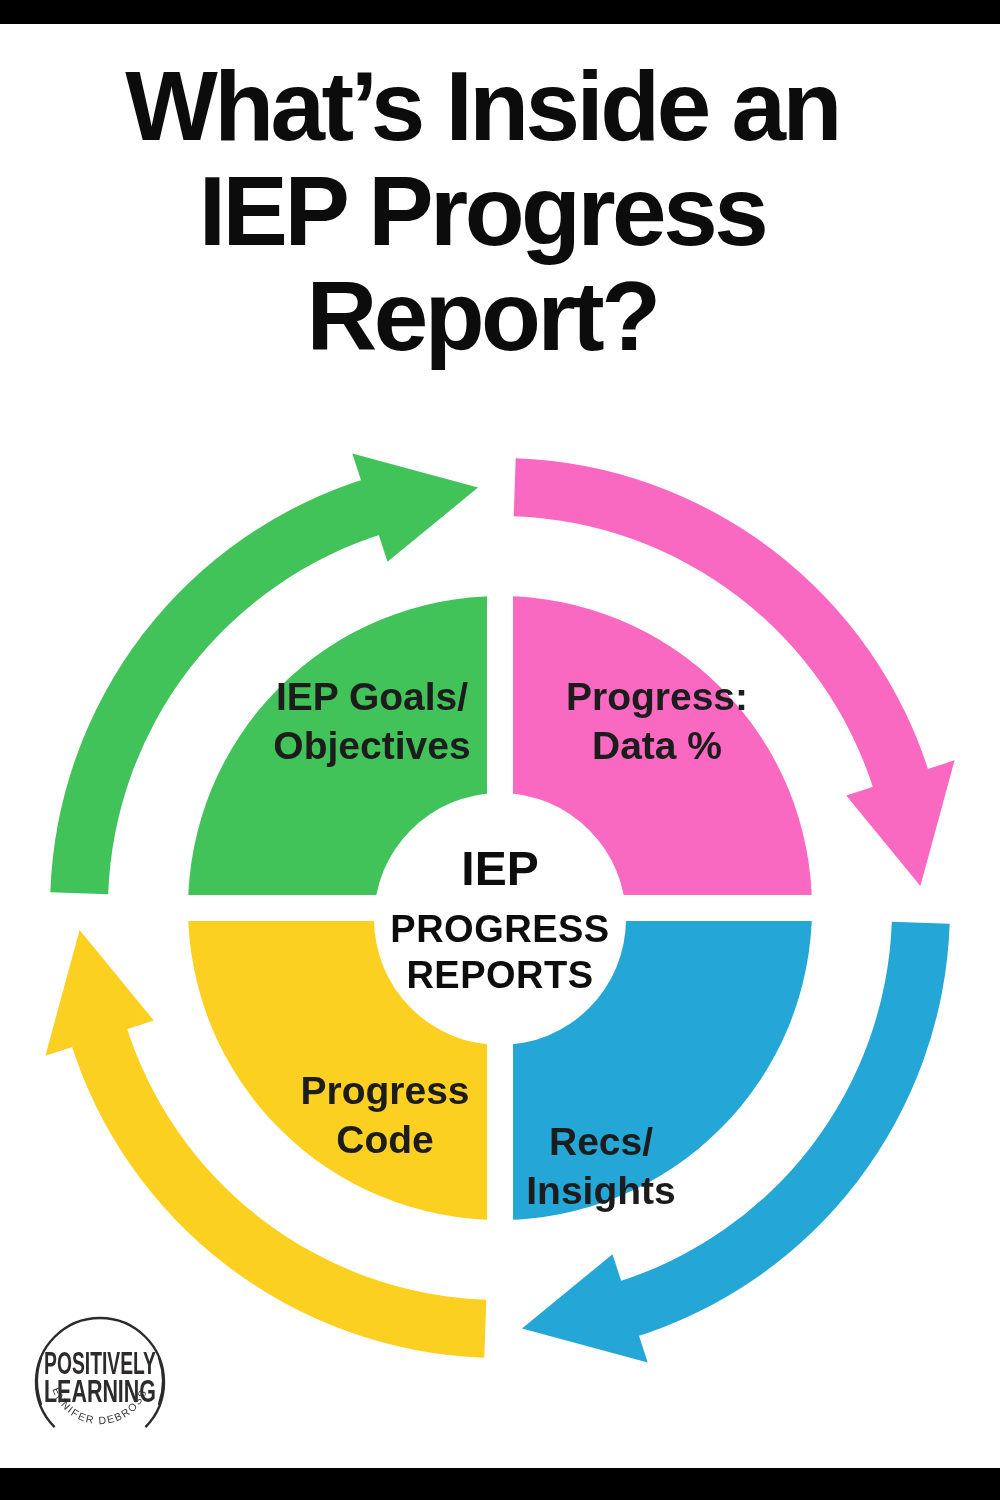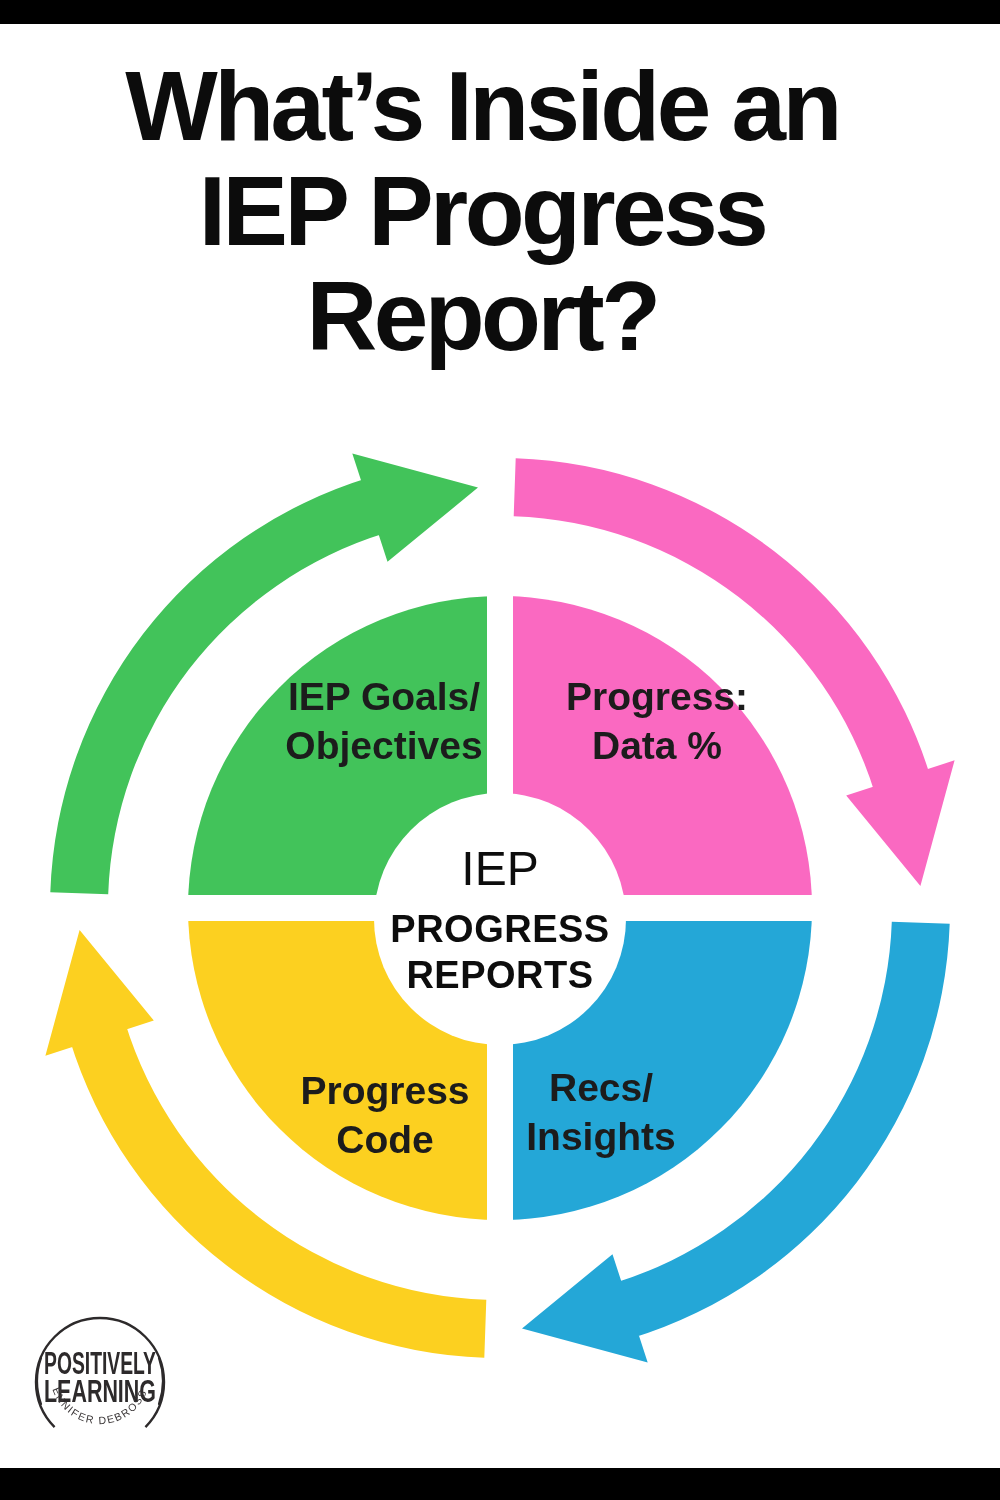--- a/index.html
+++ b/index.html
@@ -14,29 +14,29 @@
     position:absolute;top:54px;left:0;width:964px;
     text-align:center;font-weight:700;font-size:98px;line-height:1.07;
     letter-spacing:-3.5px;color:#0c0c0c;white-space:pre-line;
   }
   .diagram-svg{position:absolute;left:0;top:0;}
   .quad-label{
     position:absolute;transform:translate(-50%,-50%);
     white-space:pre-line;text-align:center;
     font-weight:700;font-size:39px;line-height:1.25;color:#1c1c1c;
   }
-  .label-green{left:384px;top:722px;}
+  .label-green{left:372px;top:722px;}
   .label-pink{left:621px;top:722px;margin-left:36px;}
   .label-yellow{left:385px;top:1116px;}
-  .label-blue{left:601px;top:1113px;}
+  .label-blue{left:601px;top:1167px;}
   .center-text{
     position:absolute;left:500px;top:921px;transform:translate(-50%,-50%);
     text-align:center;color:#0d0d0d;width:300px;
   }
-  .center-line1{font-weight:400;font-size:48px;line-height:1.0;letter-spacing:0px;}
+  .center-line1{font-weight:700;font-size:48px;line-height:1.0;letter-spacing:0px;}
   .center-line2{font-weight:700;font-size:38px;line-height:1.1;margin-top:16px;letter-spacing:0.5px;}
   .center-line3{font-weight:700;font-size:38px;line-height:1.1;margin-top:4px;letter-spacing:0.5px;}
   .logo{position:absolute;left:28px;top:1310px;width:145px;height:150px;}
 </style>
 </head>
 <body>
 
 <div class="bar bar-top"></div>
 <div class="bar bar-bottom"></div>
 

